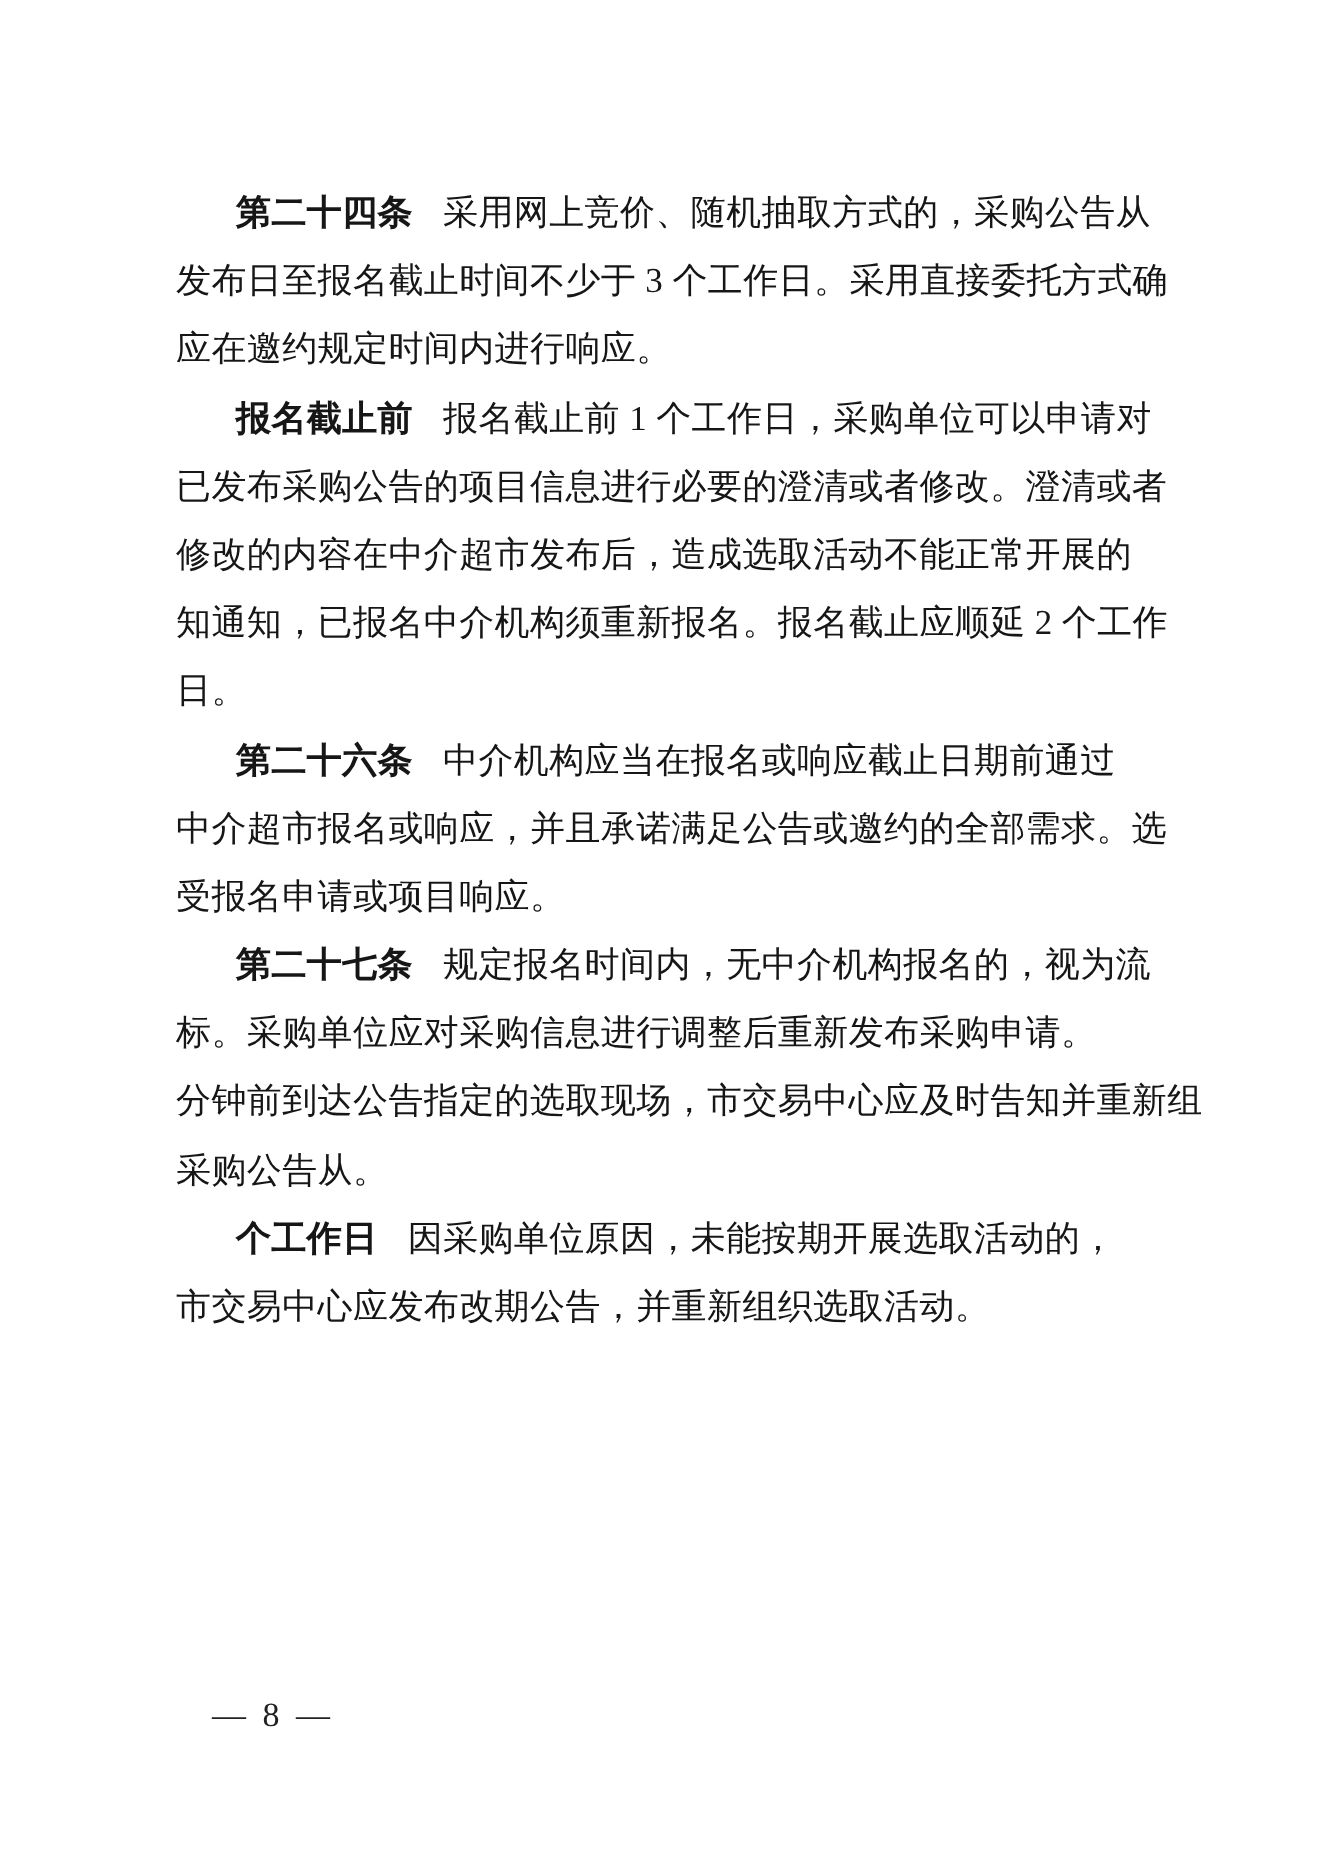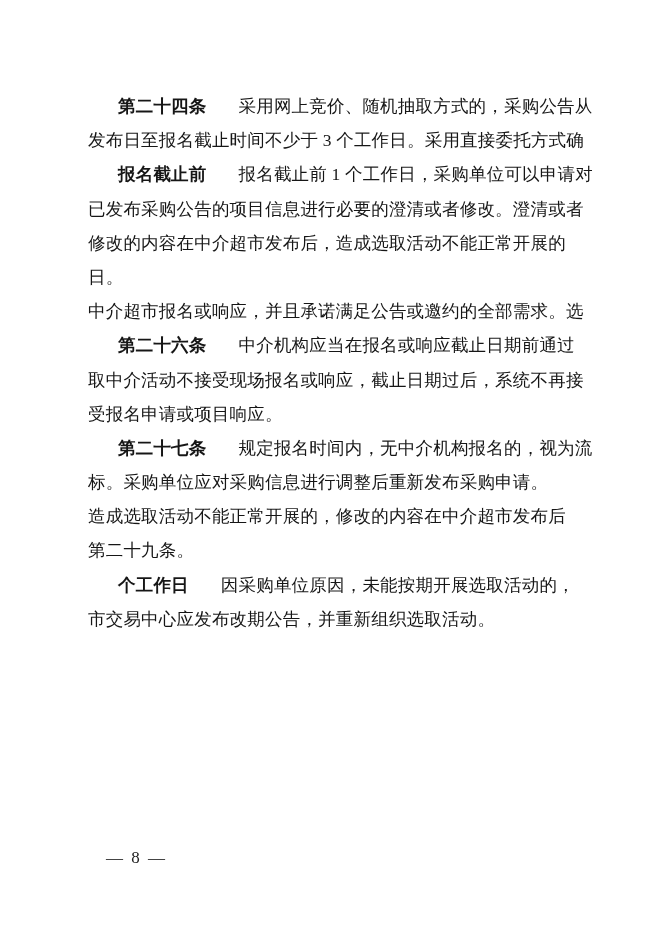--- a/index.html
+++ b/index.html
@@ -29,49 +29,50 @@
     letter-spacing: 0.2px;
     white-space: nowrap;
     text-align: left;
   }
   .line.first {
     text-indent: 30px;
   }
   .article-num {
     font-weight: bold;
     font-family: "Liberation Sans", sans-serif;
-    margin-right: 32px;
+    margin-right: 15px;
   }
   .pagenum {
     position: absolute;
     left: 106px;
     top: 845px;
     font-size: 17px;
     line-height: 26px;
     letter-spacing: 2px;
     color: #222222;
     font-family: "Liberation Serif", serif;
   }
 </style>
 </head>
 <body>
 
 <div class="page">
   <div class="content">
       <div class="line first"><span class="article-num">第二十四条</span>采用网上竞价、随机抽取方式的，采购公告从</div>
       <div class="line">发布日至报名截止时间不少于 3 个工作日。采用直接委托方式确</div>
+      <div class="line">应在邀约规定时间内进行响应。</div>
       <div class="line first"><span class="article-num">报名截止前</span>报名截止前 1 个工作日，采购单位可以申请对</div>
       <div class="line">已发布采购公告的项目信息进行必要的澄清或者修改。澄清或者</div>
       <div class="line">修改的内容在中介超市发布后，造成选取活动不能正常开展的</div>
+      <div class="line">知通知，已报名中介机构须重新报名。报名截止应顺延 2 个工作</div>
       <div class="line">日。</div>
+      <div class="line first"><span class="article-num">第二十六条</span>中介机构应当在报名或响应截止日期前通过</div>
       <div class="line">中介超市报名或响应，并且承诺满足公告或邀约的全部需求。选</div>
-      <div class="line first"><span class="article-num">第二十六条</span>中介机构应当在报名或响应截止日期前通过</div>
-      <div class="line">取中介活动不接受现场报名或响应，截止日期过后，系统不再接</div>
       <div class="line">受报名申请或项目响应。</div>
       <div class="line first"><span class="article-num">第二十七条</span>规定报名时间内，无中介机构报名的，视为流</div>
       <div class="line">标。采购单位应对采购信息进行调整后重新发布采购申请。</div>
-      <div class="line">造成选取活动不能正常开展的，修改的内容在中介超市发布后</div>
-      <div class="line">第二十九条。</div>
+      <div class="line">分钟前到达公告指定的选取现场，市交易中心应及时告知并重新组</div>
+      <div class="line">采购公告从。</div>
       <div class="line first"><span class="article-num">个工作日</span>因采购单位原因，未能按期开展选取活动的，</div>
       <div class="line">市交易中心应发布改期公告，并重新组织选取活动。</div>
     </div>
   <div class="pagenum">— 8 —</div>
 </div>
 
 </body></html>

